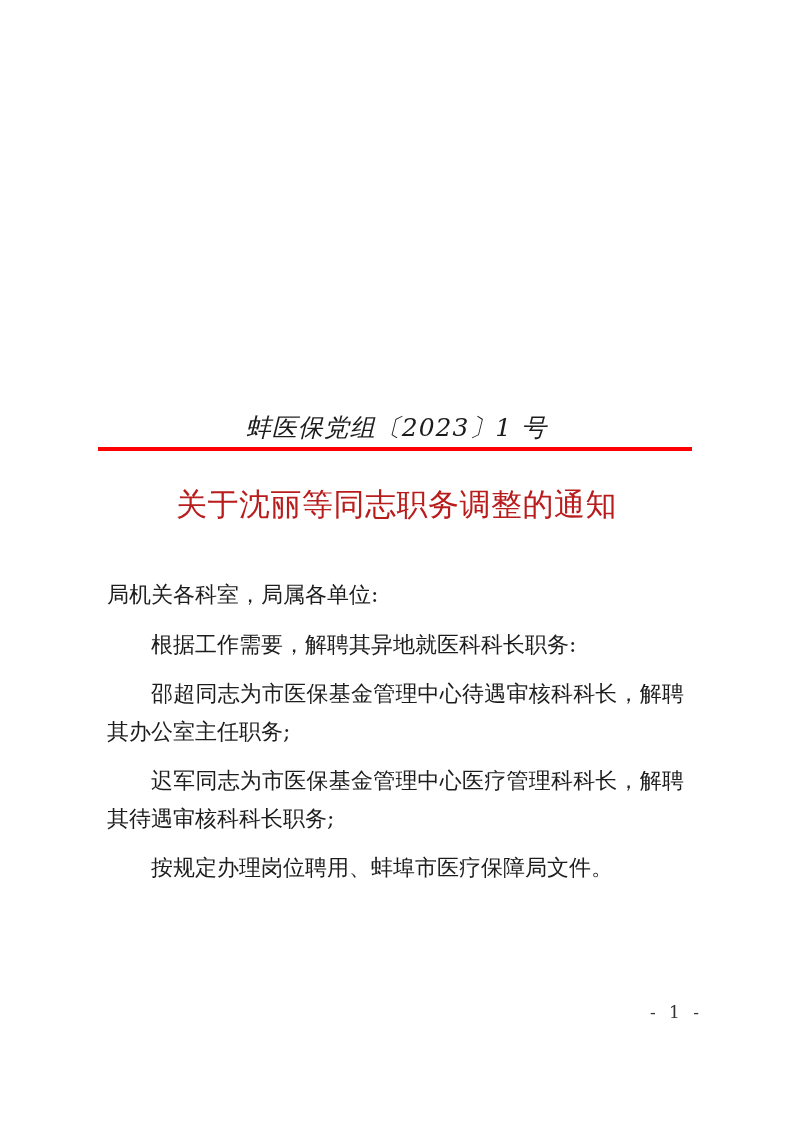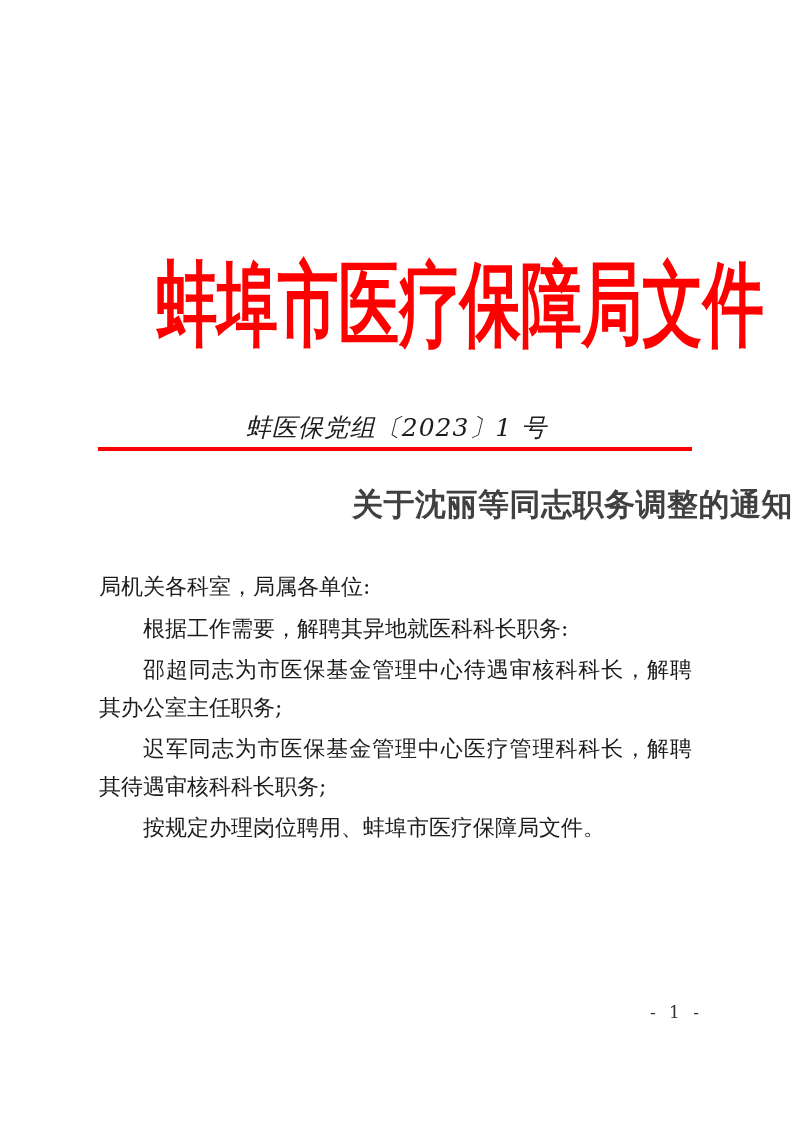--- a/index.html
+++ b/index.html
@@ -56,40 +56,40 @@
     width: 594px;
     height: 4px;
     background: #fe0000;
   }
   
   .doc-title {
     position: absolute;
     top: 483px;
     left: 0;
     width: 100%;
-    text-align: right;
+    text-align: center;
     font-size: 31px;
     line-height: 42px;
-    font-weight: bold;
-    color: #404040;
+    font-weight: normal;
+    color: #b91c1c;
     letter-spacing: 0.5px;
   }
   
   .doc-body {
     position: absolute;
     top: 564px;
     left: 95px;
     width: 601px;
     font-size: 22px;
     line-height: 37.5px;
     color: #1c1c1c;
     text-align: justify;
   }
   .doc-body p {
-    margin: 4px;
+    margin: 12px;
     padding: 0;
   }
   .doc-body p.indent {
     text-indent: 2em;
   }
   
   .page-number {
     position: absolute;
     top: 1000px;
     right: 90px;
@@ -97,23 +97,20 @@
     line-height: 24px;
     color: #333333;
     letter-spacing: 4px;
   }
 </style>
 </head>
 <body>
 
 <div class="page">
 
-  <div class="org-title">
-    <span class="stretch">蚌埠市医疗保障局文件</span>
-  </div>
 
   <div class="doc-number">蚌医保党组〔2023〕1 号</div>
 
   <div class="red-line"></div>
 
   <div class="doc-title">关于沈丽等同志职务调整的通知</div>
 
   <div class="doc-body">
     <p>局机关各科室，局属各单位:</p>
     <p class="indent">根据工作需要，解聘其异地就医科科长职务:</p>

